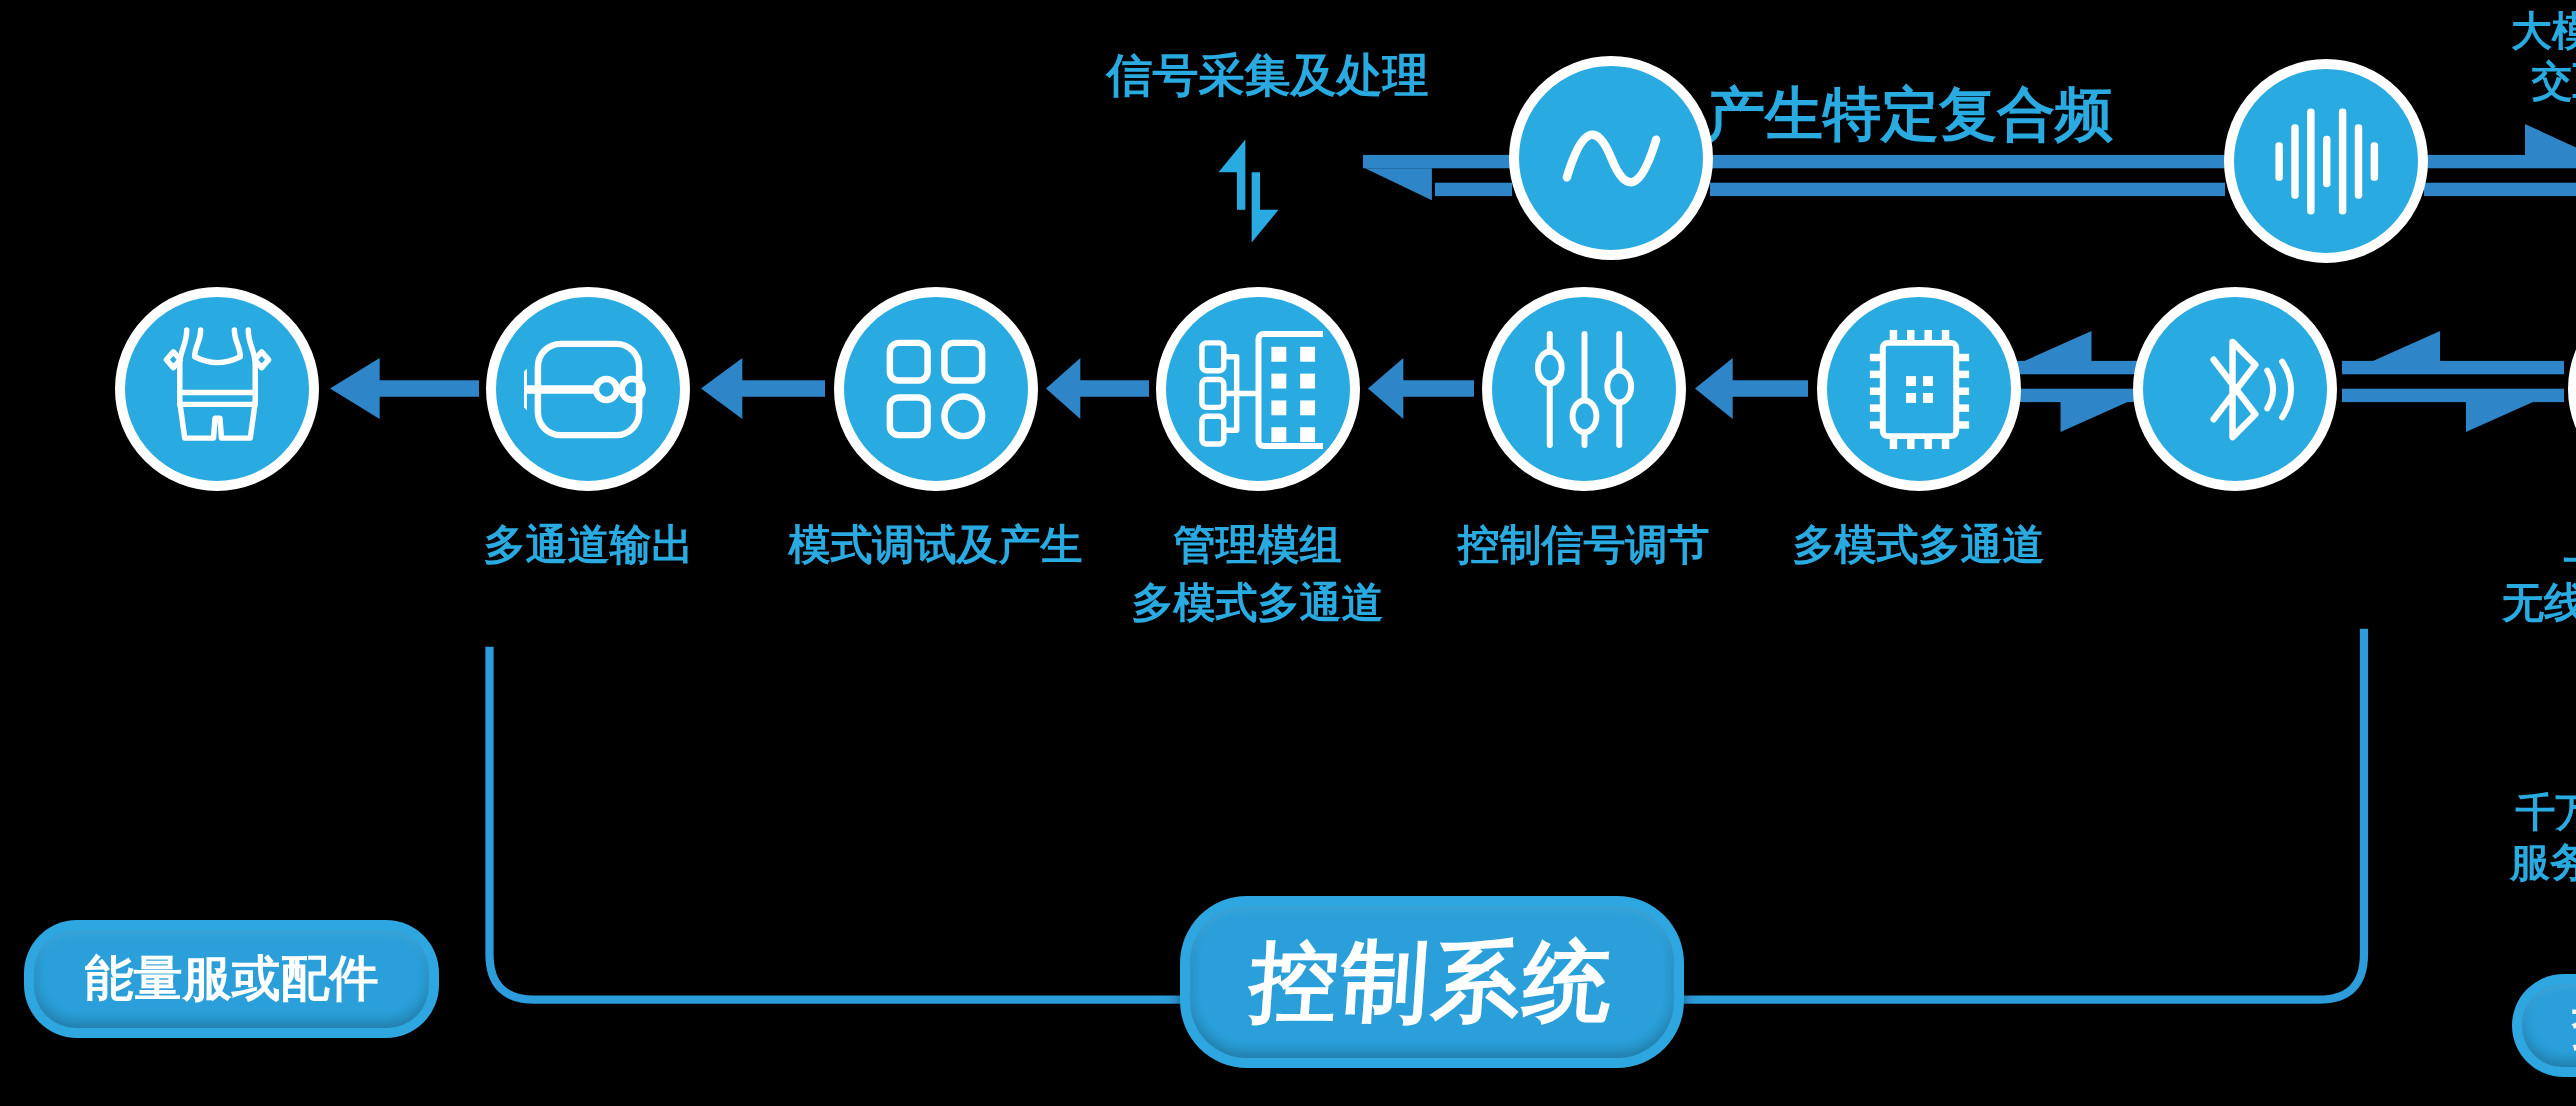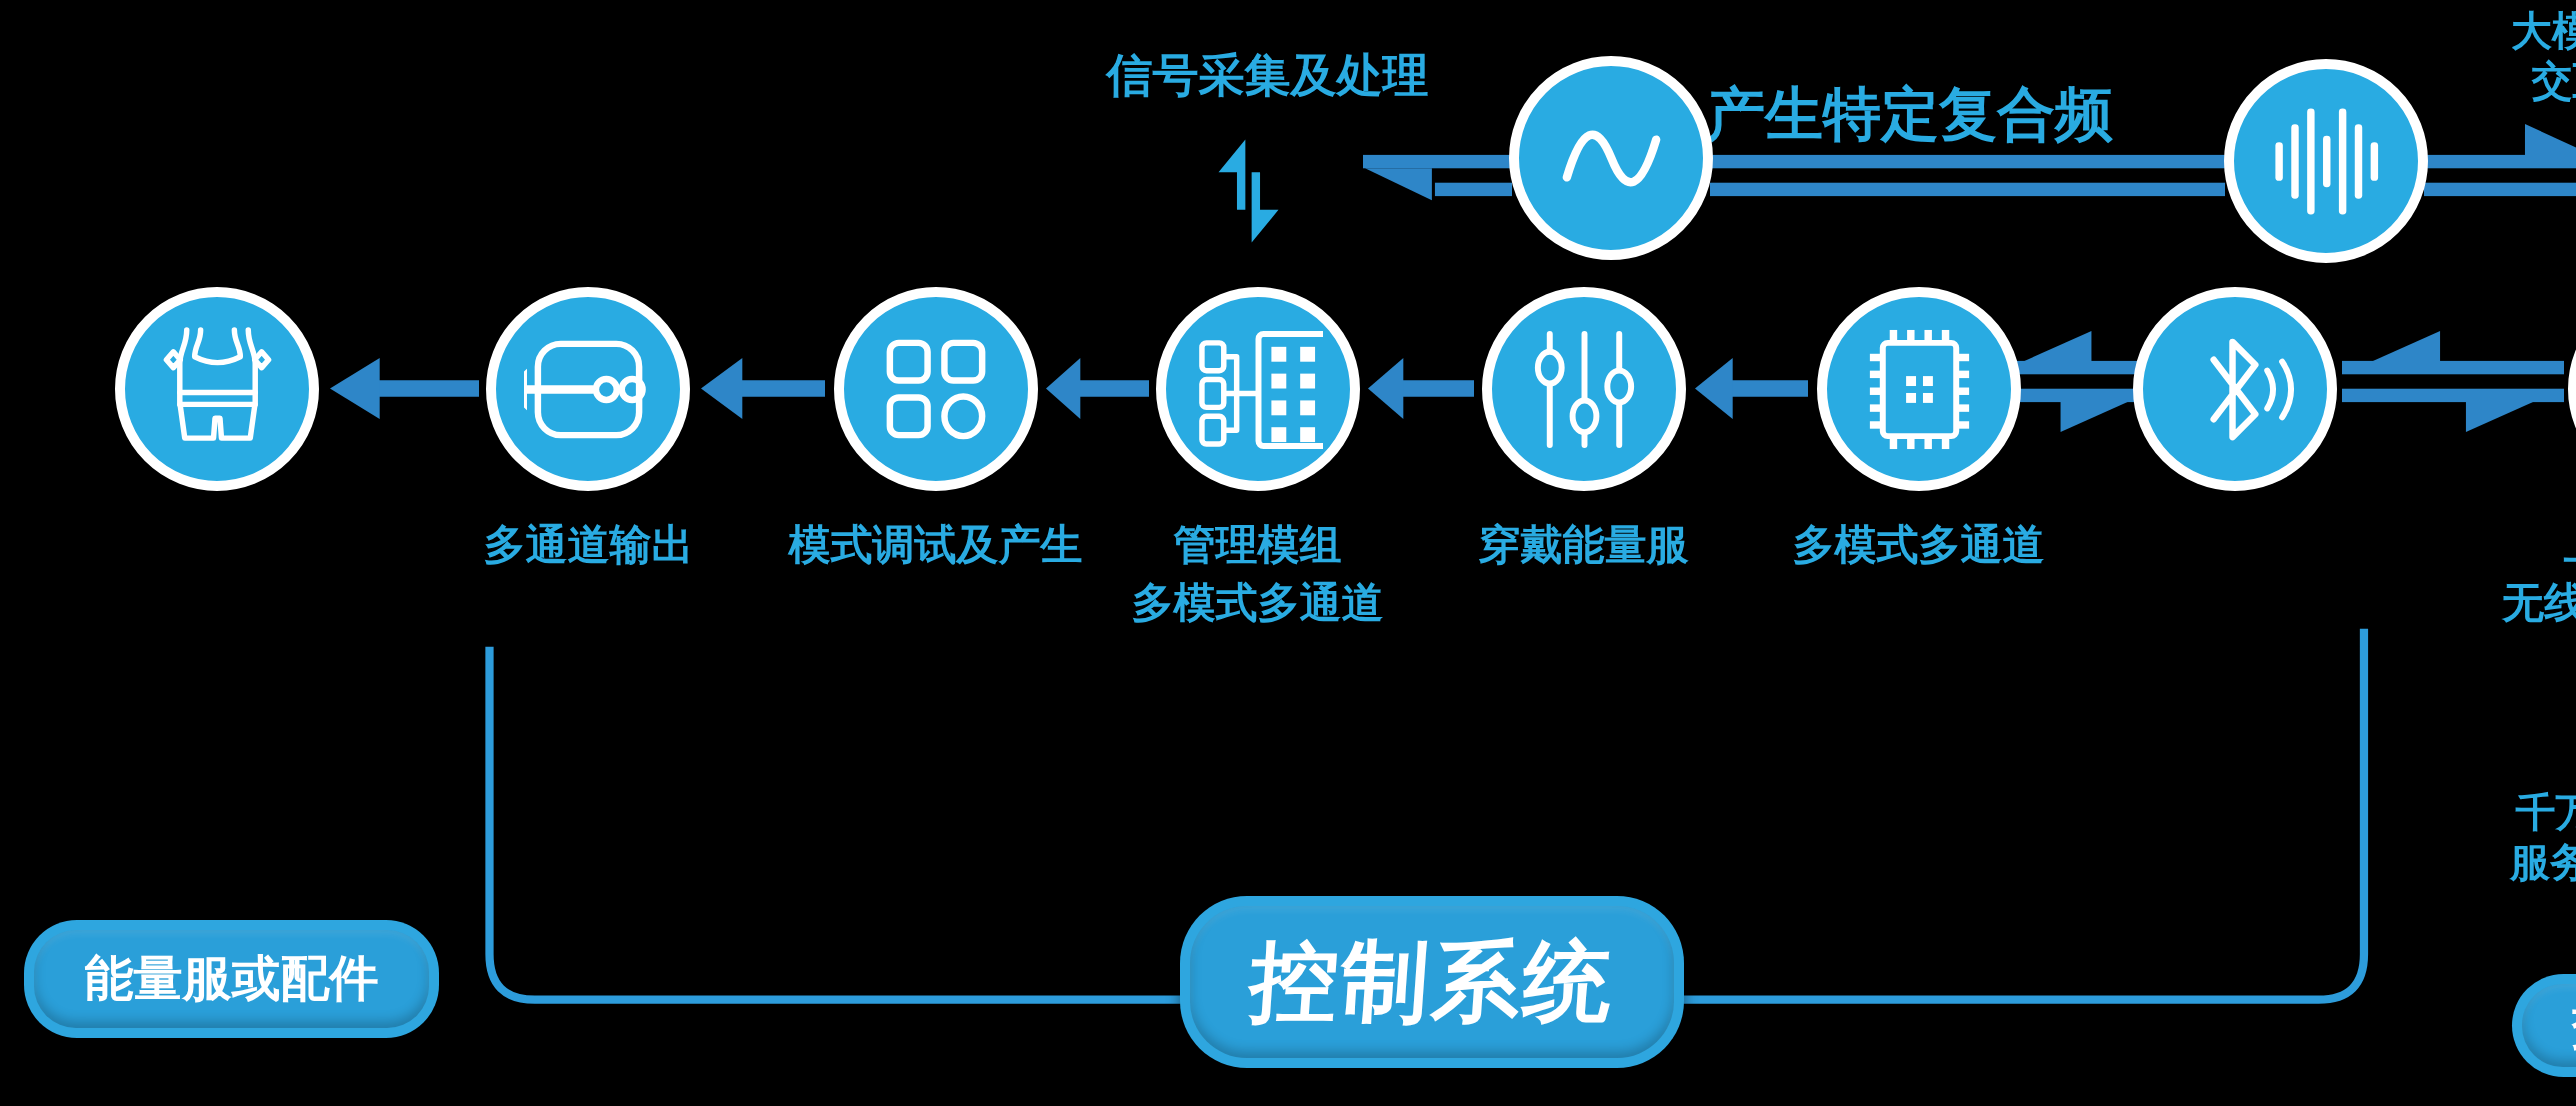--- a/index.html
+++ b/index.html
@@ -287,21 +287,21 @@
     <div>多通道输出</div>
   </div>
   <div id="nl3" class="node-label">
     <div>模式调试及产生</div>
   </div>
   <div id="nl4" class="node-label">
     <div>管理模组</div>
     <div>多模式多通道</div>
   </div>
   <div id="nl5" class="node-label">
-    <div>穿戴能量服</div>
+    <div>控制信号调节</div>
   </div>
   <div id="nl6" class="node-label">
     <div>多模式多通道</div>
   </div>
   <div id="nl8" class="node-label">
     <div>上位机APP</div>
     <div>无线控制选择微调</div>
   </div>
 
   <div id="storage-label" class="lbl">

